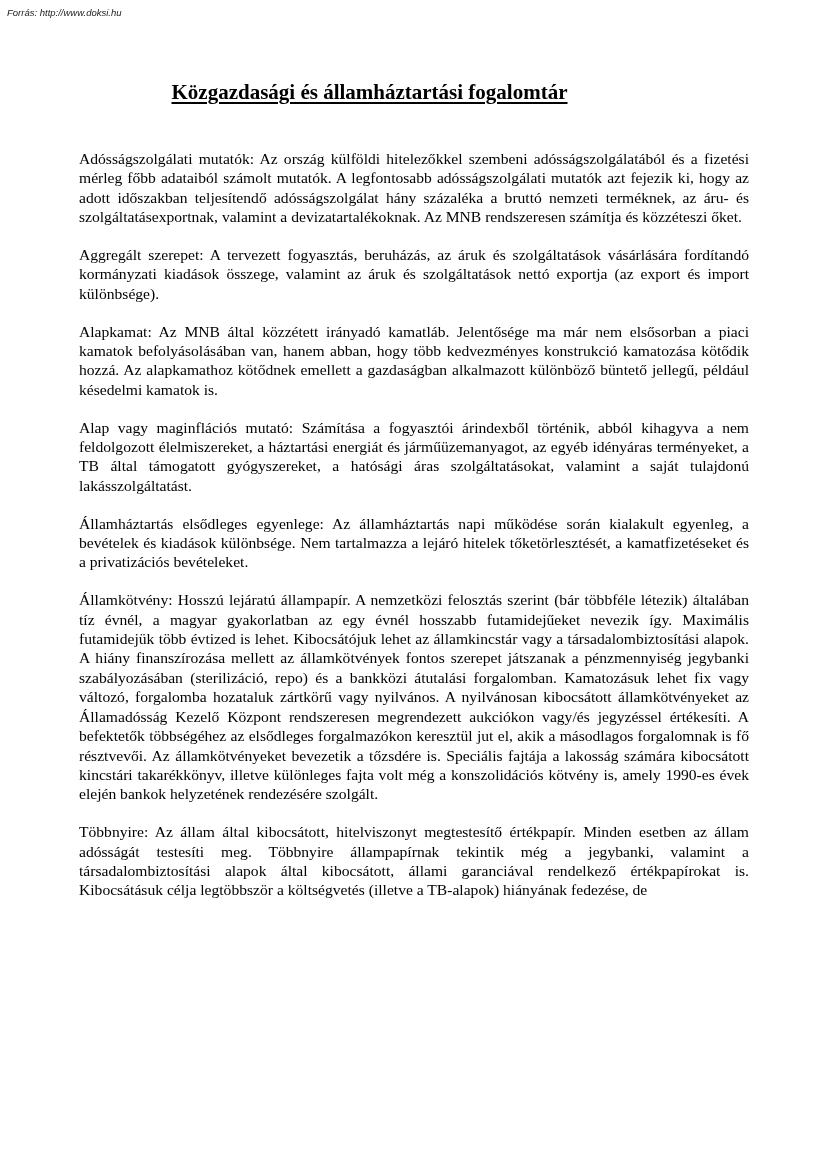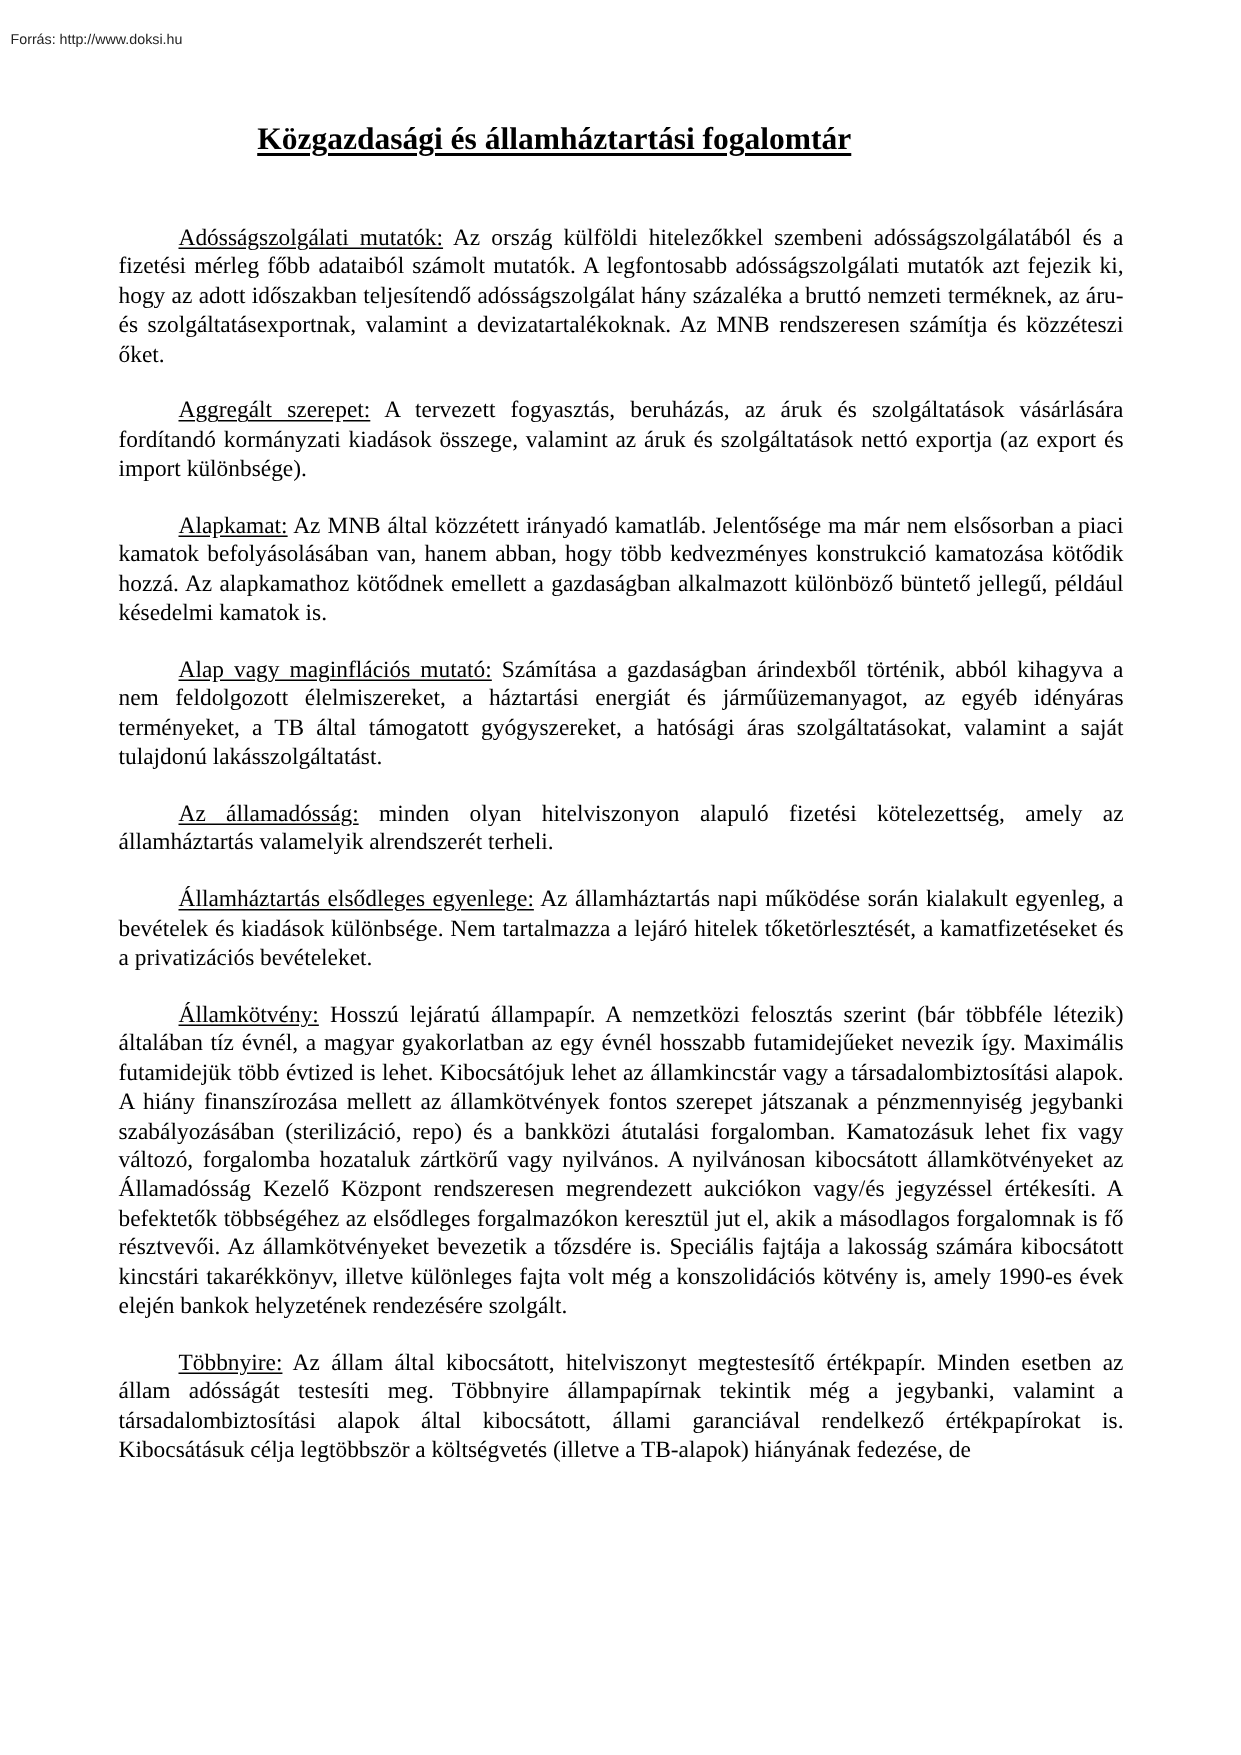--- a/index.html
+++ b/index.html
@@ -10,24 +10,25 @@
     body {
       width: 827px;
       height: 1170px;
       position: relative;
       overflow: hidden;
       color: #000000;
     }
     .source-note {
       position: absolute;
       left: 7px;
-      top: 21px;
+      top: 7px;
       font-family: "Liberation Sans", sans-serif;
       font-size: 9.5px;
       color: #222222;
+      font-style: italic;
     }
     .doc-title {
       position: absolute;
       left: 0;
       width: 739px;
       top: 80px;
       text-align: center;
       font-family: "Liberation Serif", serif;
       font-weight: bold;
       font-size: 21px;
@@ -43,23 +44,21 @@
       width: 670px;
       font-family: "Liberation Serif", serif;
       font-size: 15.6px;
       line-height: 19.4px;
     }
     .entry {
       margin: 0 0 18.4px 0;
       text-align: justify;
     }
     .term {
-      text-decoration: underline;
       text-underline-offset: 2px;
-      margin-left: 40px;
     }
   </style>
 </head>
 <body>
 
 <div class="source-note">Forrás: http://www.doksi.hu</div>
 
 <h1 class="doc-title">Közgazdasági és államháztartási fogalomtár</h1>
 
 <div class="content">
@@ -70,25 +69,21 @@
   <p class="entry">
     <span class="term">Aggregált szerepet:</span>
     <span class="definition">A tervezett fogyasztás, beruházás, az áruk és szolgáltatások vásárlására fordítandó kormányzati kiadások összege, valamint az áruk és szolgáltatások nettó exportja (az export és import különbsége).</span>
   </p>
   <p class="entry">
     <span class="term">Alapkamat:</span>
     <span class="definition">Az MNB által közzétett irányadó kamatláb. Jelentősége ma már nem elsősorban a piaci kamatok befolyásolásában van, hanem abban, hogy több kedvezményes konstrukció kamatozása kötődik hozzá. Az alapkamathoz kötődnek emellett a gazdaságban alkalmazott különböző büntető jellegű, például késedelmi kamatok is.</span>
   </p>
   <p class="entry">
     <span class="term">Alap vagy maginflációs mutató:</span>
-    <span class="definition">Számítása a gazdaságban árindexből történik, abból kihagyva a nem feldolgozott élelmiszereket, a háztartási energiát és járműüzemanyagot, az egyéb idényáras terményeket, a TB által támogatott gyógyszereket, a hatósági áras szolgáltatásokat, valamint a saját tulajdonú lakásszolgáltatást.</span>
-  </p>
-  <p class="entry">
-    <span class="term">Az államadósság:</span>
-    <span class="definition">minden olyan hitelviszonyon alapuló fizetési kötelezettség, amely az államháztartás valamelyik alrendszerét terheli.</span>
+    <span class="definition">Számítása a fogyasztói árindexből történik, abból kihagyva a nem feldolgozott élelmiszereket, a háztartási energiát és járműüzemanyagot, az egyéb idényáras terményeket, a TB által támogatott gyógyszereket, a hatósági áras szolgáltatásokat, valamint a saját tulajdonú lakásszolgáltatást.</span>
   </p>
   <p class="entry">
     <span class="term">Államháztartás elsődleges egyenlege:</span>
     <span class="definition">Az államháztartás napi működése során kialakult egyenleg, a bevételek és kiadások különbsége. Nem tartalmazza a lejáró hitelek tőketörlesztését, a kamatfizetéseket és a privatizációs bevételeket.</span>
   </p>
   <p class="entry">
     <span class="term">Államkötvény:</span>
     <span class="definition">Hosszú lejáratú állampapír. A nemzetközi felosztás szerint (bár többféle létezik) általában tíz évnél, a magyar gyakorlatban az egy évnél hosszabb futamidejűeket nevezik így. Maximális futamidejük több évtized is lehet. Kibocsátójuk lehet az államkincstár vagy a társadalombiztosítási alapok. A hiány finanszírozása mellett az államkötvények fontos szerepet játszanak a pénzmennyiség jegybanki szabályozásában (sterilizáció, repo) és a bankközi átutalási forgalomban. Kamatozásuk lehet fix vagy változó, forgalomba hozataluk zártkörű vagy nyilvános. A nyilvánosan kibocsátott államkötvényeket az Államadósság Kezelő Központ rendszeresen megrendezett aukciókon vagy/és jegyzéssel értékesíti. A befektetők többségéhez az elsődleges forgalmazókon keresztül jut el, akik a másodlagos forgalomnak is fő résztvevői. Az államkötvényeket bevezetik a tőzsdére is. Speciális fajtája a lakosság számára kibocsátott kincstári takarékkönyv, illetve különleges fajta volt még a konszolidációs kötvény is, amely 1990-es évek elején bankok helyzetének rendezésére szolgált.</span>
   </p>
   <p class="entry">

